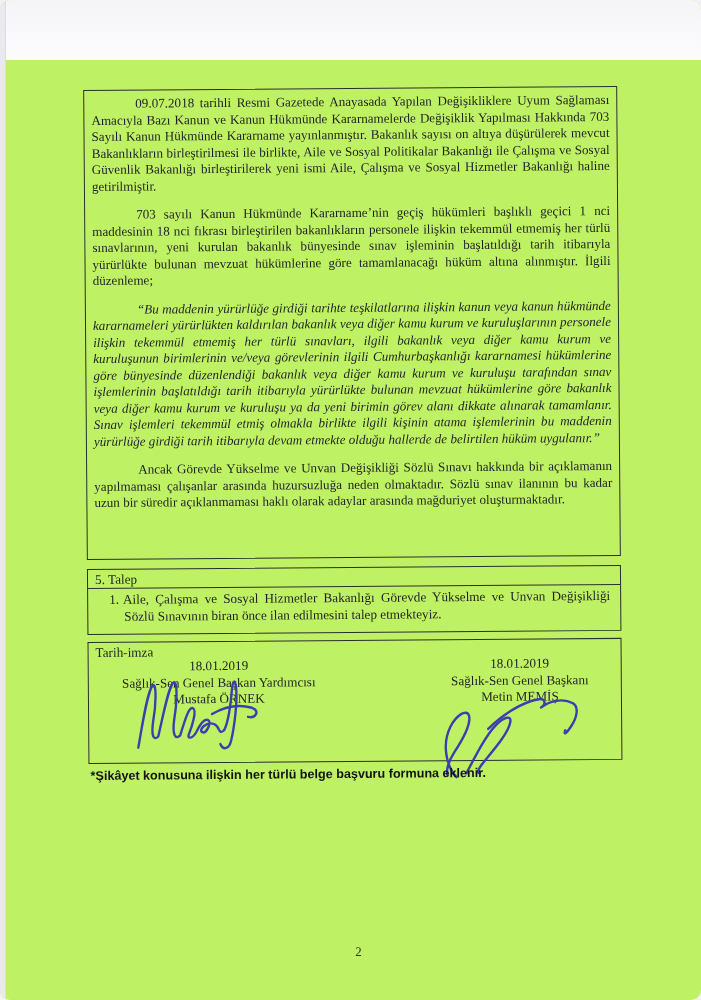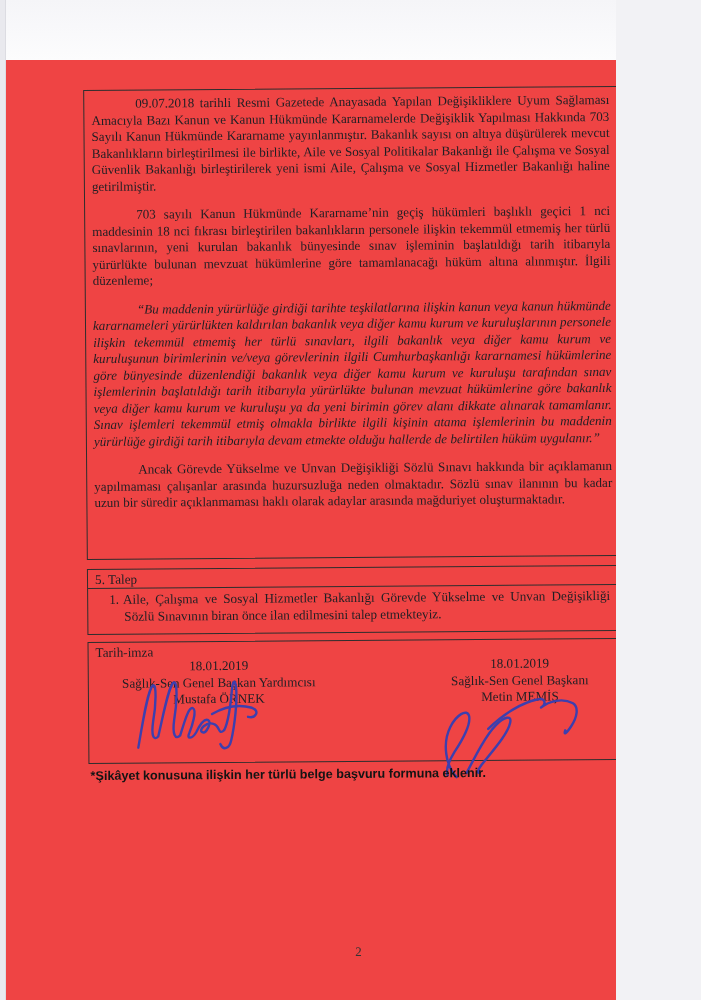--- a/index.html
+++ b/index.html
@@ -3,22 +3,22 @@
 <meta charset="utf-8">
 <style>
   html,body{margin:0;padding:0;}
   body{
     width:701px;height:1000px;
     background:#f2f2f5;
     font-family:"Liberation Serif", serif;
     overflow:hidden;
   }
   .sheet{
-    position:relative;width:616px;height:1000px;
-    background:#ef4444;overflow:hidden;
+    position:relative;width:701px;height:1000px;
+    background:#bef264;overflow:hidden;border-radius:10px;
   }
   
   .scan-edge-left{
     position:absolute;left:0;top:0;width:5px;height:1000px;
     background:#e9e9ee;border-right:1px solid #dcdce2;
   }
   .scan-corner{
     position:absolute;left:5px;top:0;width:696px;height:60px;
     background:linear-gradient(180deg,#f5f5f8 0%,#fcfcfd 100%);
   }

